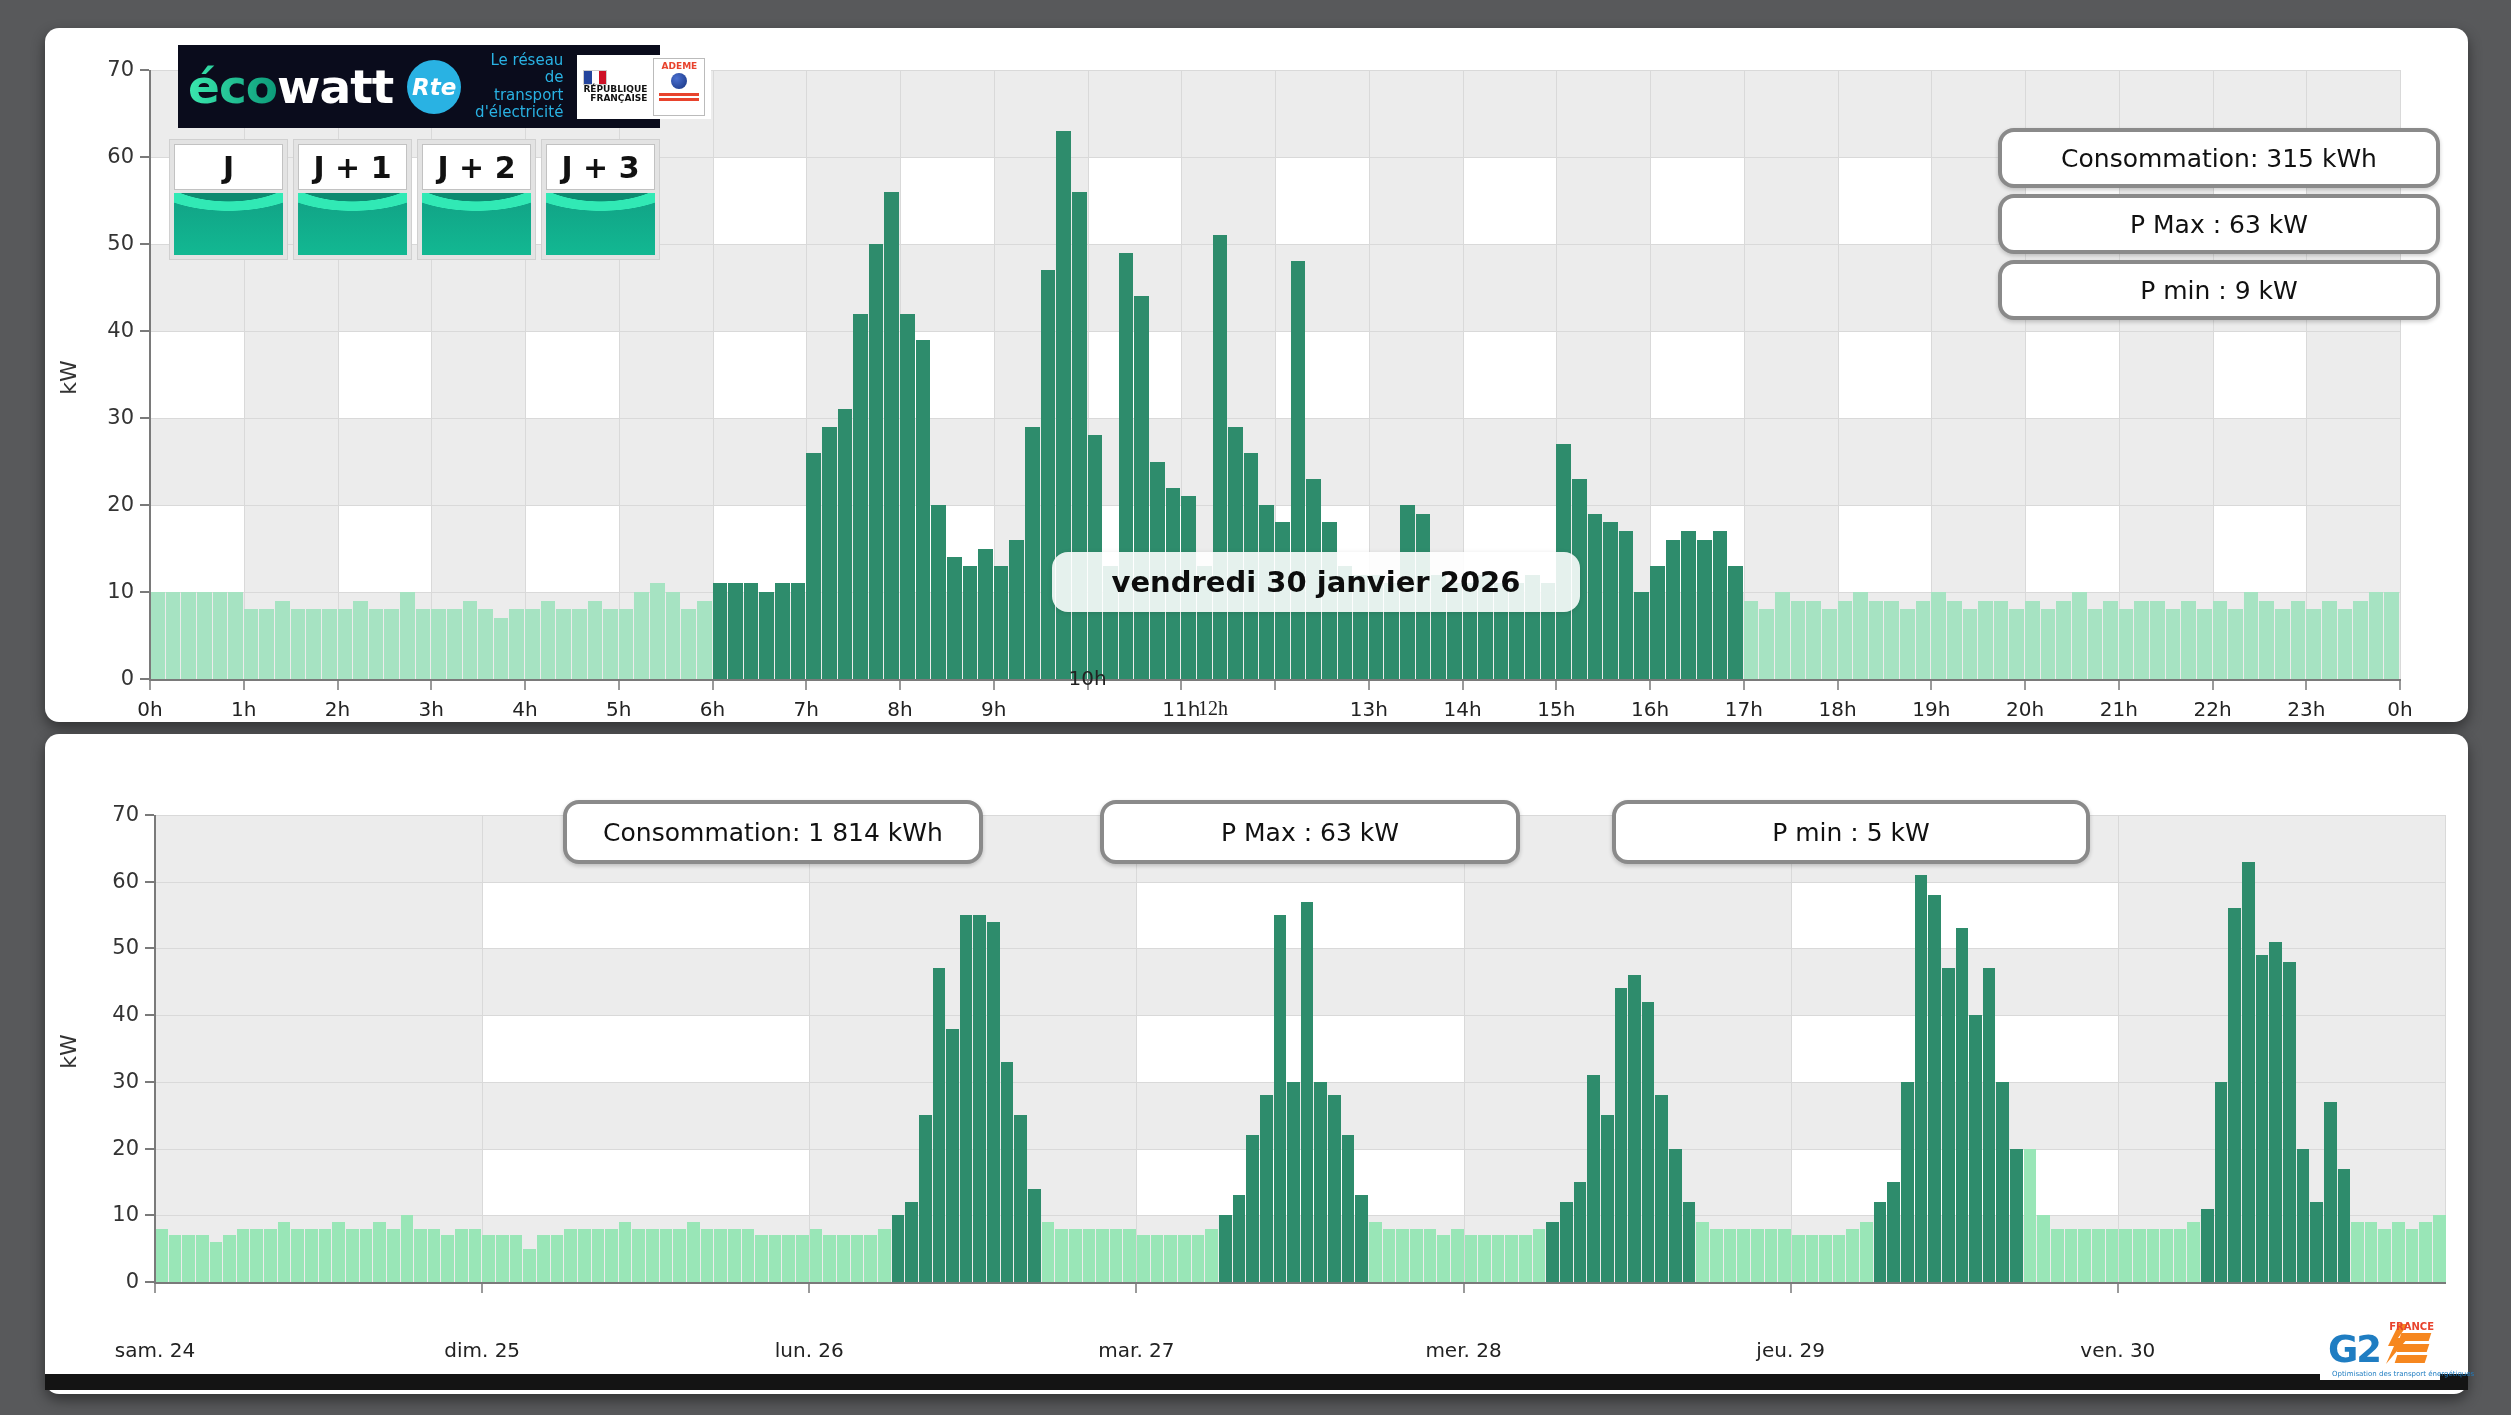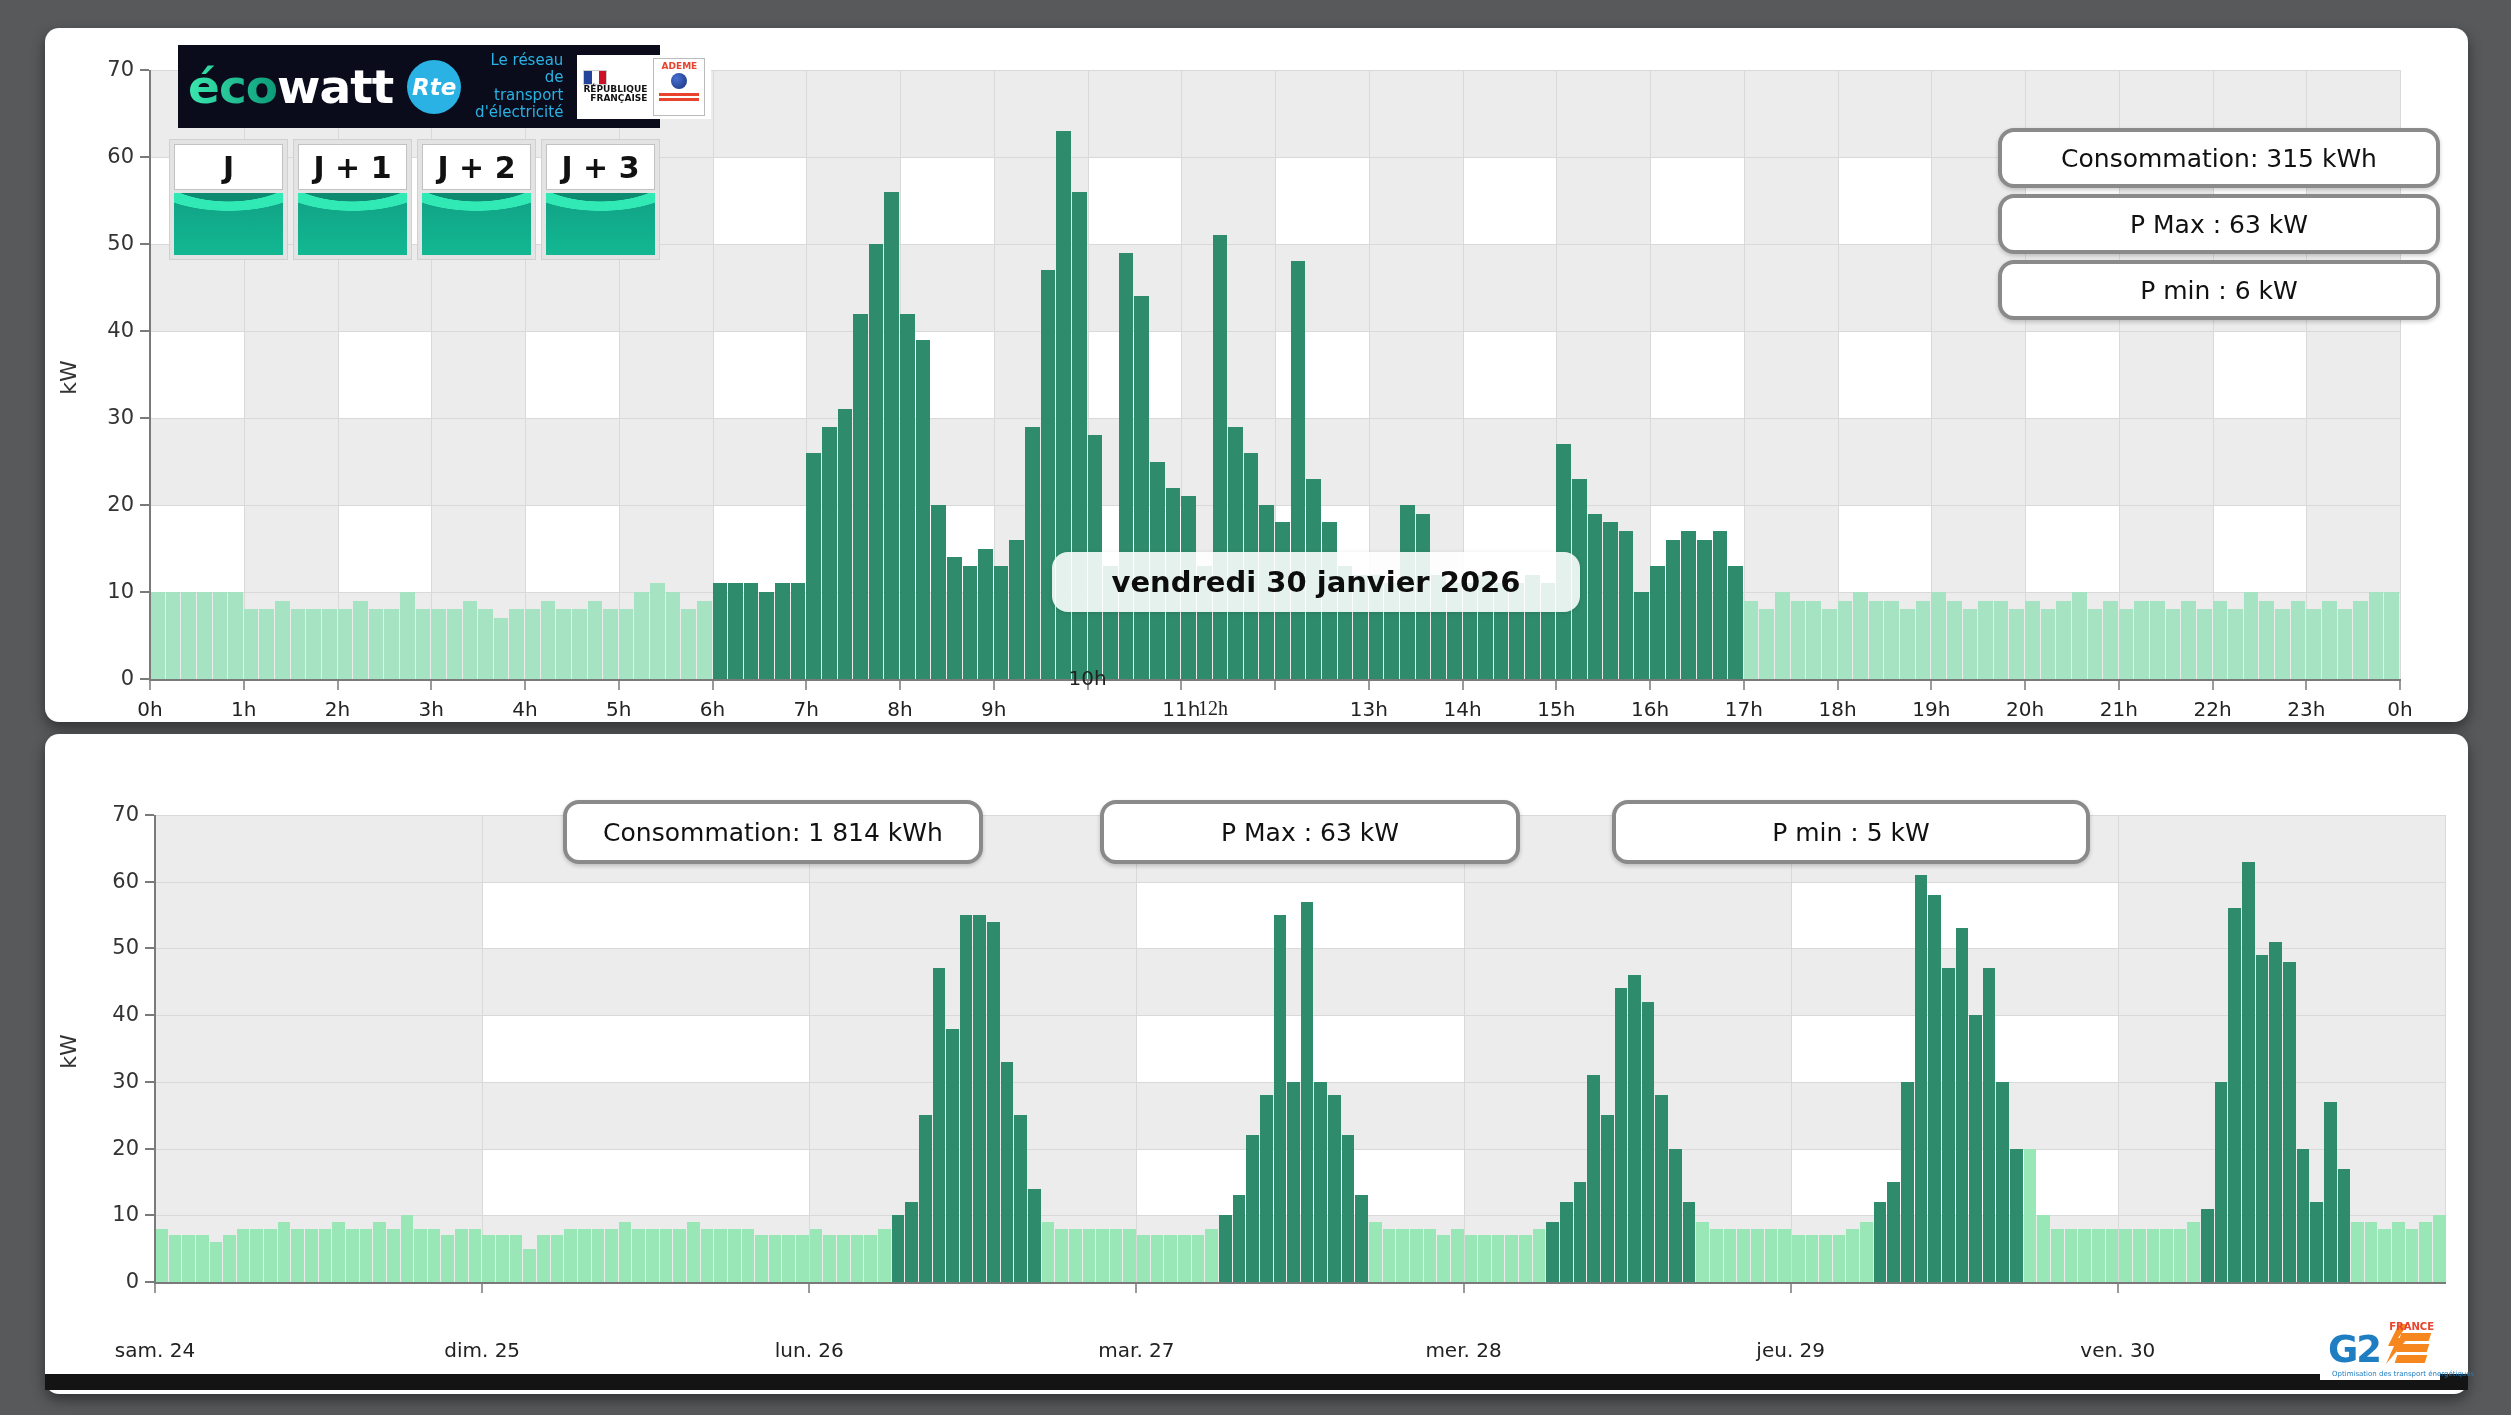--- a/index.html
+++ b/index.html
@@ -466,21 +466,21 @@
       <div class="day-gauge"></div>
     </div>
     <div class="day-tile">
       <div class="day-label">J + 3</div>
       <div class="day-gauge"></div>
     </div>
   </div>
 
   <div class="statbox" id="stat-top-1" style="z-index: 50;">Consommation: 315 kWh</div>
   <div class="statbox" id="stat-top-2" style="z-index: 50;">P Max :  63 kW</div>
-  <div class="statbox" id="stat-top-3" style="z-index: 50;">P min : 6 kW</div>
+  <div class="statbox" id="stat-top-3" style="z-index: 50;">P min : 9 kW</div>
 
   <div id="date-tooltip" style="z-index: 50;">vendredi 30 janvier 2026</div>
 <div class="ytick" style="left: 95px; top: 650px;"></div>
     <div class="ylab" style="left: 29px; top: 638px;">0</div>
     <div class="ytick" style="left: 95px; top: 563px;"></div>
     <div class="ylab" style="left: 29px; top: 551px;">10</div>
     <div class="ytick" style="left: 95px; top: 476px;"></div>
     <div class="ylab" style="left: 29px; top: 464px;">20</div>
     <div class="ytick" style="left: 95px; top: 389px;"></div>
     <div class="ylab" style="left: 29px; top: 377px;">30</div>

